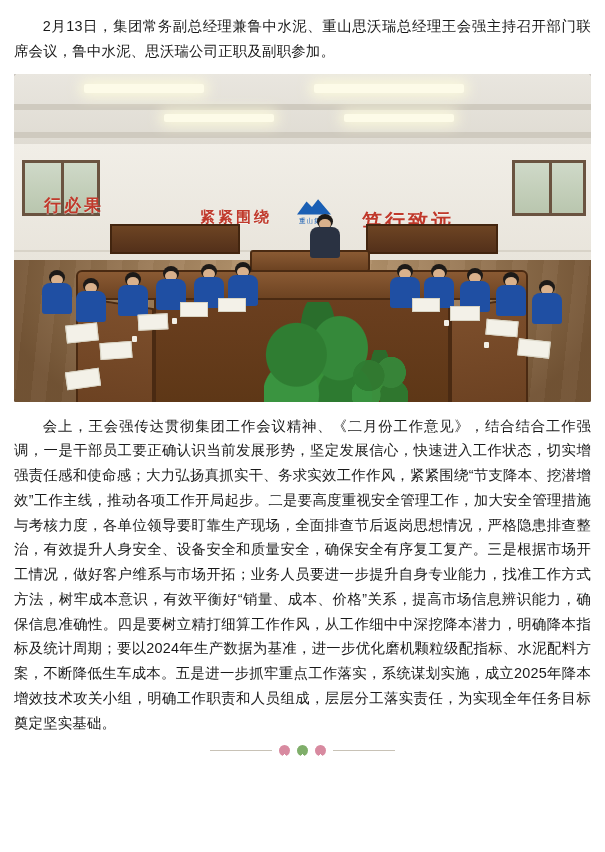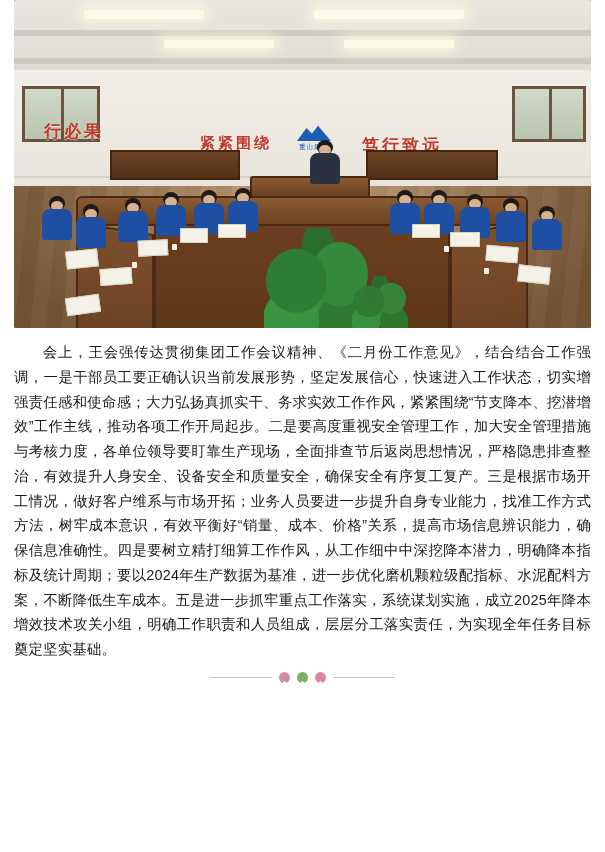--- a/index.html
+++ b/index.html
@@ -188,20 +188,21 @@
       radial-gradient(circle at 18% 62%, #7fae6a 0 38%, transparent 39%),
       radial-gradient(circle at 82% 62%, #7fae6a 0 38%, transparent 39%),
       radial-gradient(circle at 50% 55%, #cfe3c2 0 34%, transparent 35%);
   }
 </style>
 </head>
 <body>
 
 <div class="page">
 
+  <p class="para top">2月13日，集团常务副总经理兼鲁中水泥、重山思沃瑞总经理王会强主持召开部门联席会议，鲁中水泥、思沃瑞公司正职及副职参加。</p>
 
   <div class="photo-wrap">
     <div class="photo">
 
       <div class="ceiling"></div>
       <div class="ceiling-beam" style="left:0;top:30px;width:100%;"></div>
       <div class="ceiling-beam" style="left:0;top:58px;width:100%;"></div>
       <div class="light" style="left:70px;top:10px;width:120px;height:9px;"></div>
       <div class="light" style="left:300px;top:10px;width:150px;height:9px;"></div>
       <div class="light" style="left:150px;top:40px;width:110px;height:8px;"></div>
@@ -212,21 +213,21 @@
 
       <div class="window" style="left:8px;top:86px;width:78px;height:56px;">
         <div class="mull" style="left:50%;top:0;width:3px;height:100%;"></div>
       </div>
       <div class="window" style="left:498px;top:86px;width:74px;height:56px;">
         <div class="mull" style="left:50%;top:0;width:3px;height:100%;"></div>
       </div>
 
       <div class="slogan" style="left:30px;top:120px;">行必果</div>
       <div class="slogan" style="left:186px;top:134px;font-size:15px;">紧紧围绕</div>
-      <div class="slogan" style="left:348px;top:134px;font-size:17px;">笃行致远</div>
+      <div class="slogan" style="left:348px;top:134px;font-size:20px;">笃行致远</div>
 
       <div class="logo-badge" style="left:272px;top:118px;">
         <div class="logo-mark"></div>
         <div class="logo-text">重山集团</div>
       </div>
 
       <div class="floor"></div>
       <div class="floor-shade"></div>
 
       <div class="cabinet" style="left:96px;top:150px;width:130px;height:30px;"></div>

